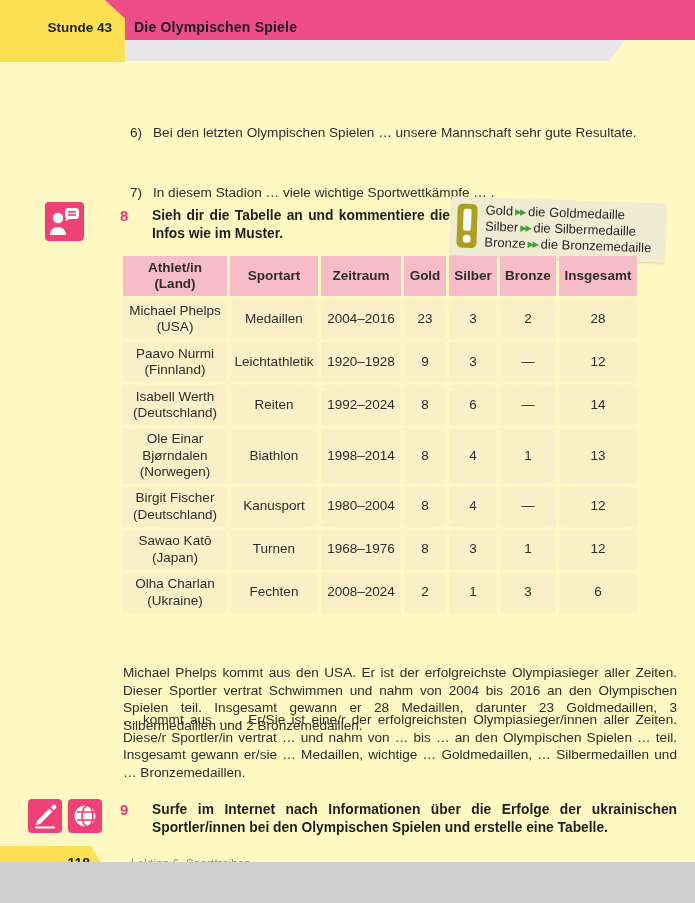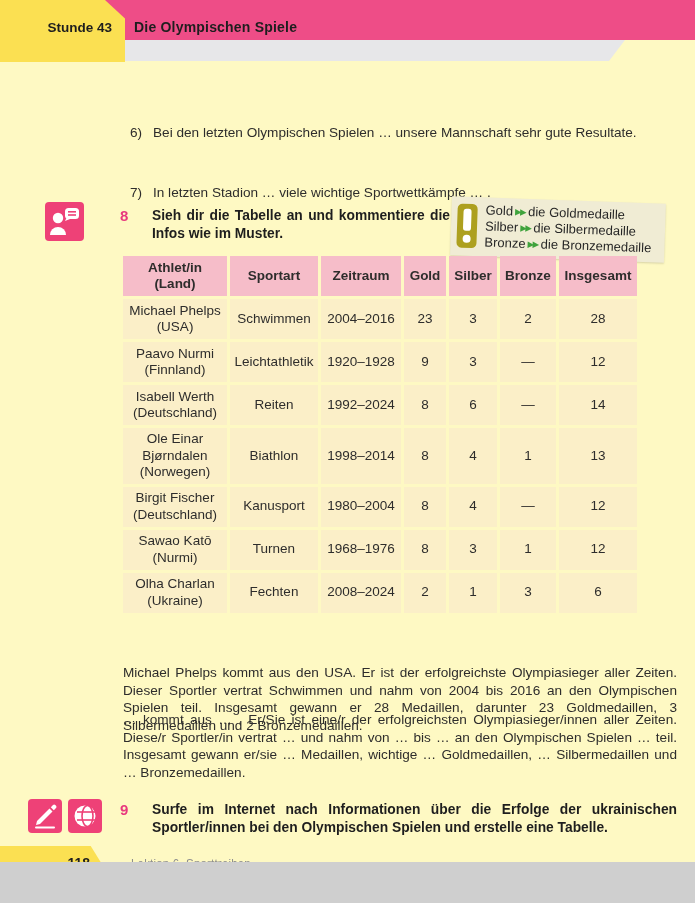--- a/index.html
+++ b/index.html
@@ -67,21 +67,21 @@
 <div class="page">
 
   <div class="band"></div>
   <div class="gray-strip"></div>
   <div class="yellow-wedge"></div>
   <div class="lesson-label">Stunde 43</div>
   <div class="page-title">Die Olympischen Spiele</div>
 
   <div class="list">
     <div class="list-item"><span class="num">6)</span><span>Bei den letzten Olympischen Spielen … unsere Mannschaft sehr gute Resultate.</span></div>
-    <div class="list-item"><span class="num">7)</span><span>In letzten Stadion … viele wichtige Sportwettkämpfe … .</span></div>
+    <div class="list-item"><span class="num">7)</span><span>In diesem Stadion … viele wichtige Sportwettkämpfe … .</span></div>
   </div>
 
   <div class="icon-sq icon-speak">
     <svg viewBox="0 0 39 39" aria-hidden="true">
       <circle cx="13" cy="16" r="5.2" fill="#fff"></circle>
       <path d="M5 33 a8 8 0 0 1 16 0 z" fill="#fff"></path>
       <rect x="20" y="6" width="14" height="11" rx="3.5" fill="#fff"></rect>
       <path d="M22 15 l-2 4 l5 -2 z" fill="#fff"></path>
       <rect x="23" y="9" width="8" height="1.6" fill="#ee4177"></rect>
       <rect x="23" y="12.2" width="8" height="1.6" fill="#ee4177"></rect>
@@ -119,21 +119,21 @@
         <th>Zeitraum</th>
         <th>Gold</th>
         <th>Silber</th>
         <th>Bronze</th>
         <th>Insgesamt</th>
       </tr>
     </thead>
     <tbody>
       <tr>
         <td>Michael Phelps (USA)</td>
-        <td>Schwimmen</td>
+        <td>Medaillen</td>
         <td>2004–2016</td>
         <td>23</td>
         <td>3</td>
         <td>2</td>
         <td>28</td>
       </tr>
       <tr>
         <td>Paavo Nurmi (Finnland)</td>
         <td>Leichtathletik</td>
         <td>1920–1928</td>
@@ -163,21 +163,21 @@
       <tr>
         <td>Birgit Fischer (Deutschland)</td>
         <td>Kanusport</td>
         <td>1980–2004</td>
         <td>8</td>
         <td>4</td>
         <td>—</td>
         <td>12</td>
       </tr>
       <tr>
-        <td>Sawao Katō (Nurmi)</td>
+        <td>Sawao Katō (Japan)</td>
         <td>Turnen</td>
         <td>1968–1976</td>
         <td>8</td>
         <td>3</td>
         <td>1</td>
         <td>12</td>
       </tr>
       <tr>
         <td>Olha Charlan (Ukraine)</td>
         <td>Fechten</td>

